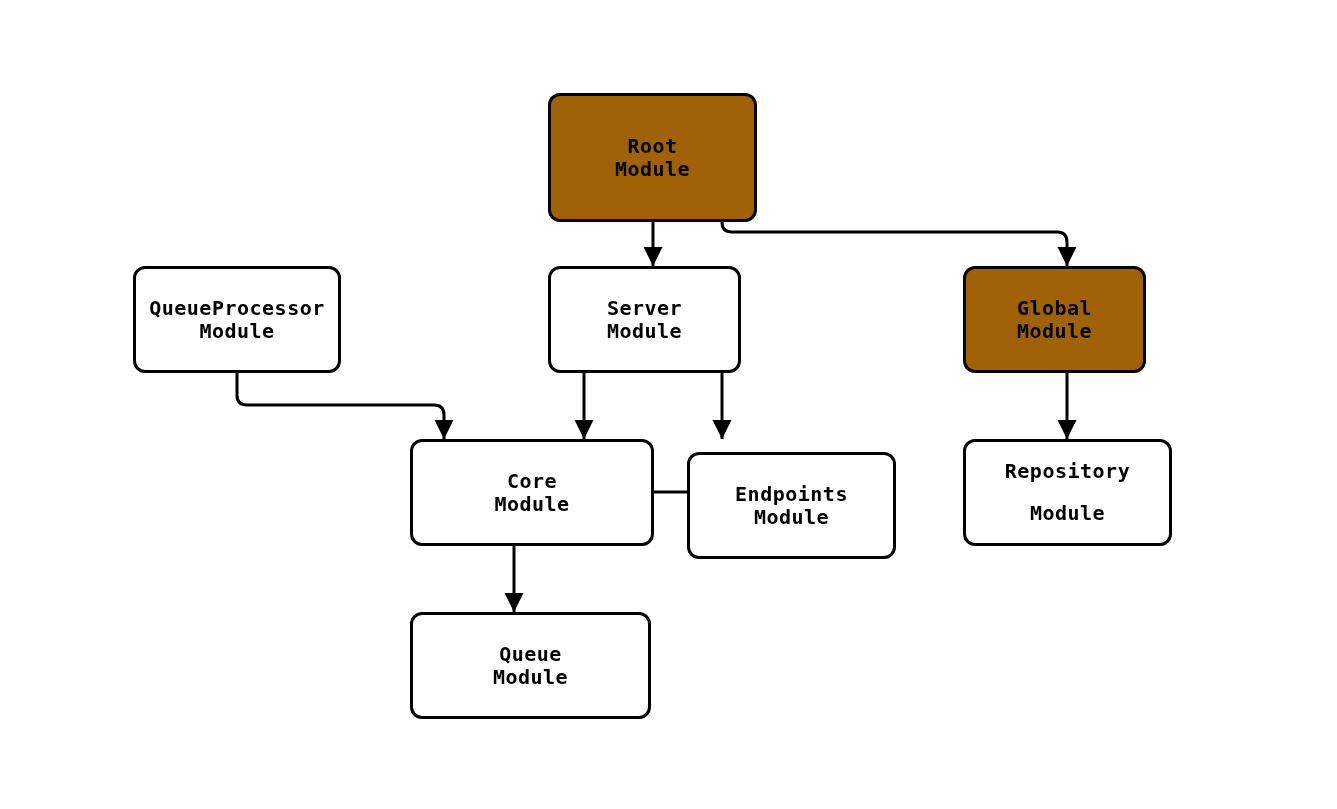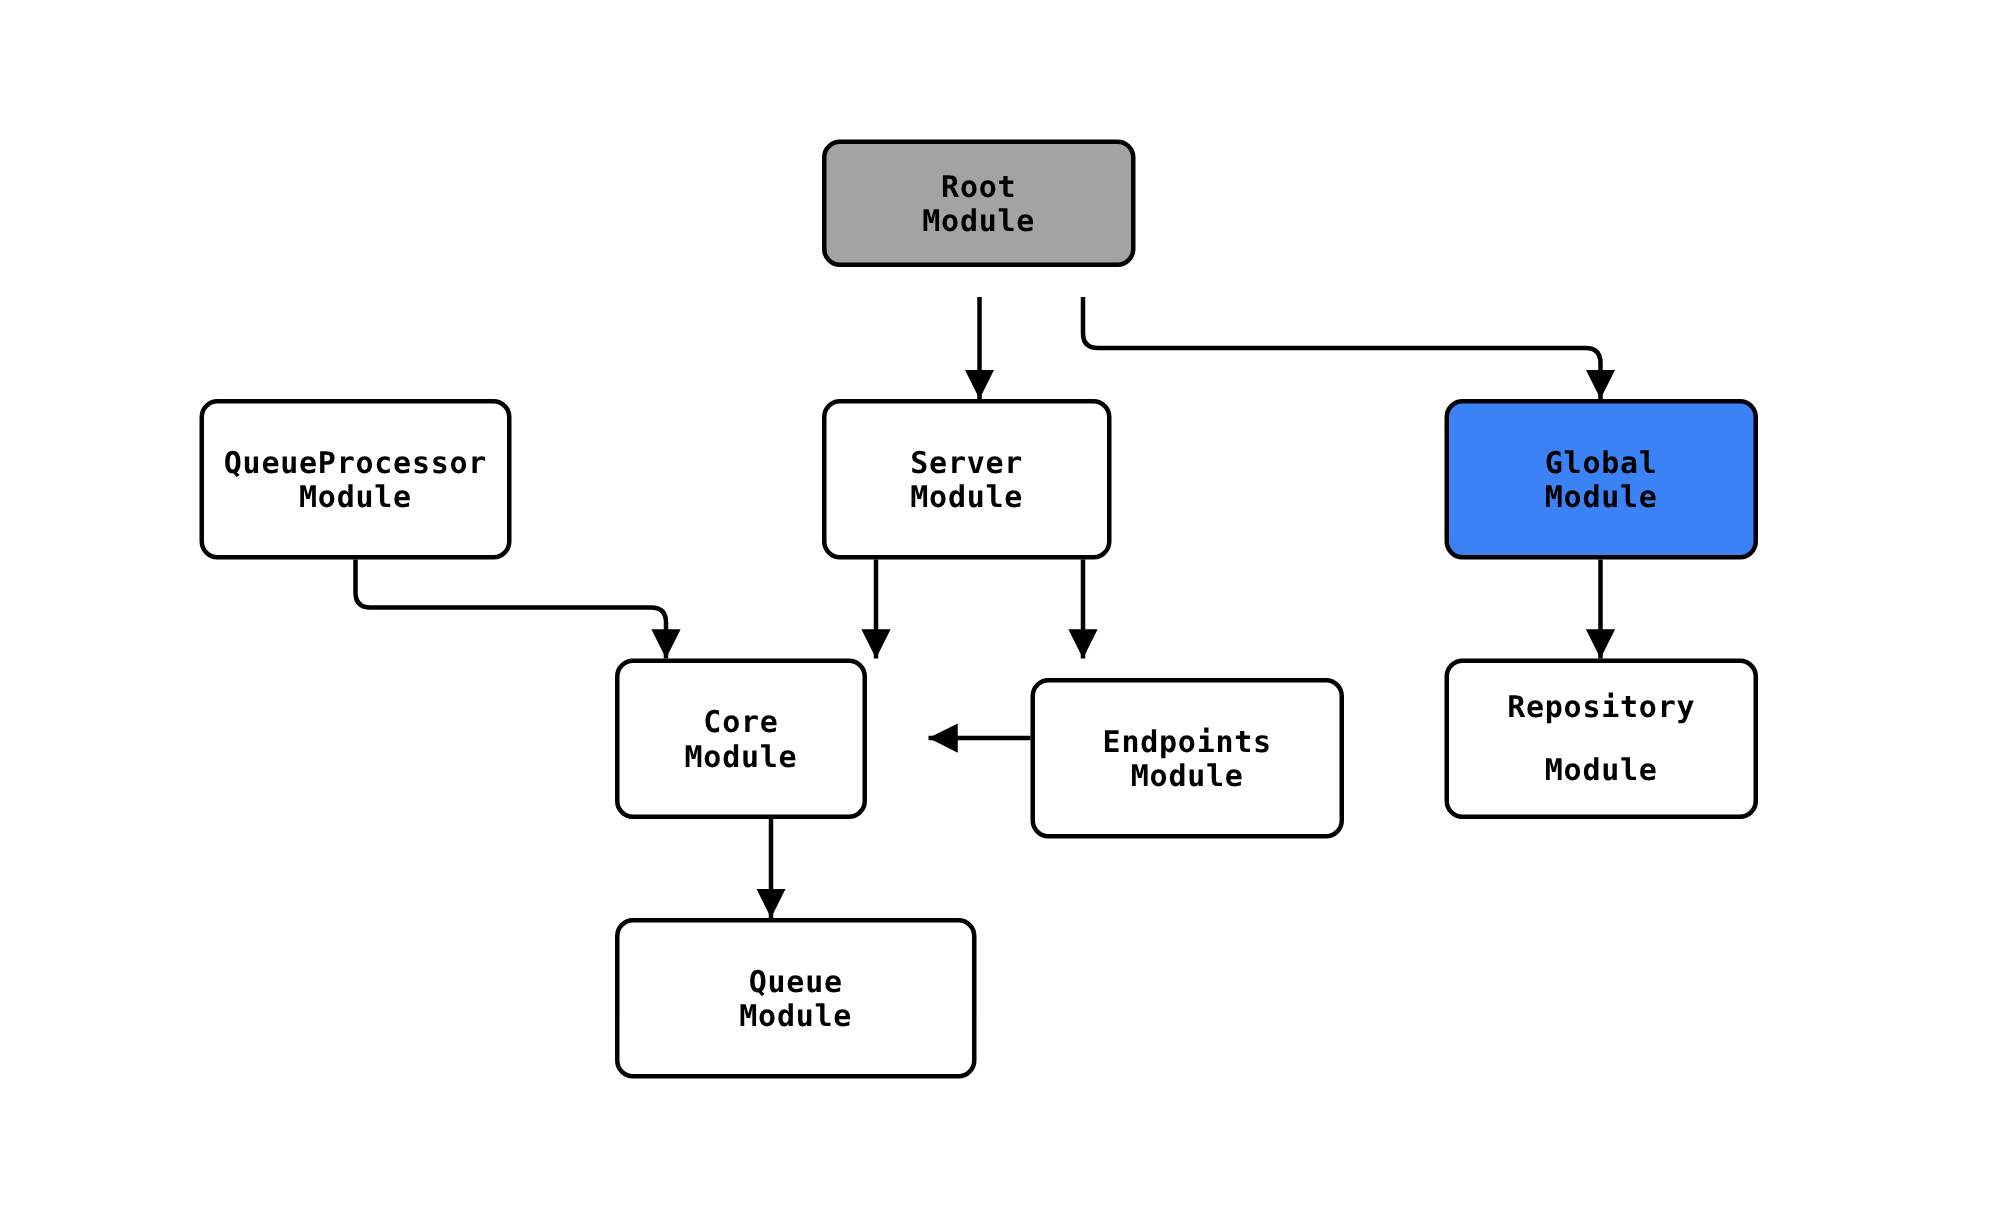--- a/index.html
+++ b/index.html
@@ -59,37 +59,37 @@
         <path class="edge" d="M722 198 L722 222 Q722 232 732 232 L1057 232 Q1067 232 1067 242 L1067 266" stroke="#000000" marker-end="url(#arrowhead)"></path>
         <path class="edge" d="M237 373 L237 395 Q237 405 247 405 L434 405 Q444 405 444 415 L444 439" stroke="#000000" marker-end="url(#arrowhead)"></path>
         <path class="edge" d="M584 373 L584 439" stroke="#000000" marker-end="url(#arrowhead)"></path>
         <path class="edge" d="M722 373 L722 439" stroke="#000000" marker-end="url(#arrowhead)"></path>
         <path class="edge" d="M687 492 L619 492" stroke="#000000" marker-end="url(#arrowhead)"></path>
         <path class="edge" d="M1067 373 L1067 439" stroke="#000000" marker-end="url(#arrowhead)"></path>
         <path class="edge" d="M514 546 L514 612" stroke="#000000" marker-end="url(#arrowhead)"></path>
       </g>
   </svg>
   <div>
-      <div class="node" style="left: 548px; top: 93px; width: 209px; height: 85px; background: #a3a3a3; border-color: rgb(0, 0, 0); color: rgb(0, 0, 0);">
+      <div class="node" style="left: 548px; top: 93px; width: 209px; height: 129px; background: #a16207; border-color: rgb(0, 0, 0); color: rgb(0, 0, 0);">
         <div>Root</div>
         <div>Module</div>
       </div>
       <div class="node" style="left: 133px; top: 266px; width: 208px; height: 107px; background: rgb(255, 255, 255); border-color: rgb(0, 0, 0); color: rgb(0, 0, 0); text-align: center;">
         <div>QueueProcessor</div>
         <div>Module</div>
       </div>
       <div class="node" style="left: 548px; top: 266px; width: 193px; height: 107px; background: rgb(255, 255, 255); border-color: rgb(0, 0, 0); color: rgb(0, 0, 0);">
         <div>Server</div>
         <div>Module</div>
       </div>
-      <div class="node" style="left: 963px; top: 266px; width: 209px; height: 107px; background: #3b82f6; border-color: rgb(0, 0, 0); color: rgb(0, 0, 0);">
+      <div class="node" style="left: 963px; top: 266px; width: 183px; height: 107px; background: #a16207; border-color: rgb(0, 0, 0); color: rgb(0, 0, 0);">
         <div>Global</div>
         <div>Module</div>
       </div>
-      <div class="node" style="left: 410px; top: 439px; width: 168px; height: 107px; background: rgb(255, 255, 255); border-color: rgb(0, 0, 0); color: rgb(0, 0, 0);">
+      <div class="node" style="left: 410px; top: 439px; width: 244px; height: 107px; background: rgb(255, 255, 255); border-color: rgb(0, 0, 0); color: rgb(0, 0, 0);">
         <div>Core</div>
         <div>Module</div>
       </div>
       <div class="node" style="left: 687px; top: 452px; width: 209px; height: 107px; background: rgb(255, 255, 255); border-color: rgb(0, 0, 0); color: rgb(0, 0, 0); align-items: center;">
         <div>Endpoints</div>
         <div>Module</div>
       </div>
       <div class="node" style="left: 963px; top: 439px; width: 209px; height: 107px; background: rgb(255, 255, 255); border-color: rgb(0, 0, 0); color: rgb(0, 0, 0); gap: 19px;">
         <div>Repository</div>
         <div>Module</div>

